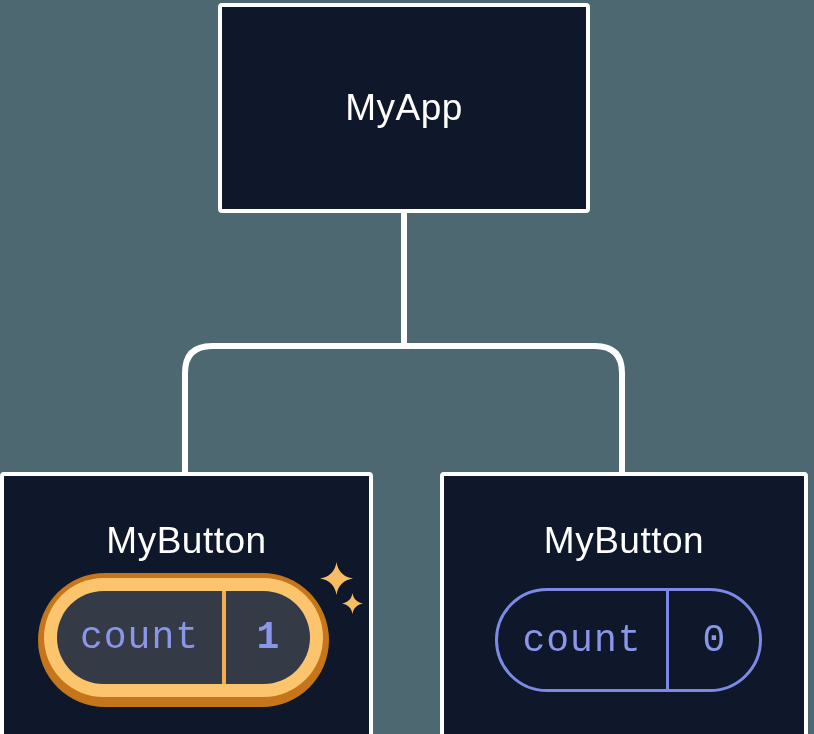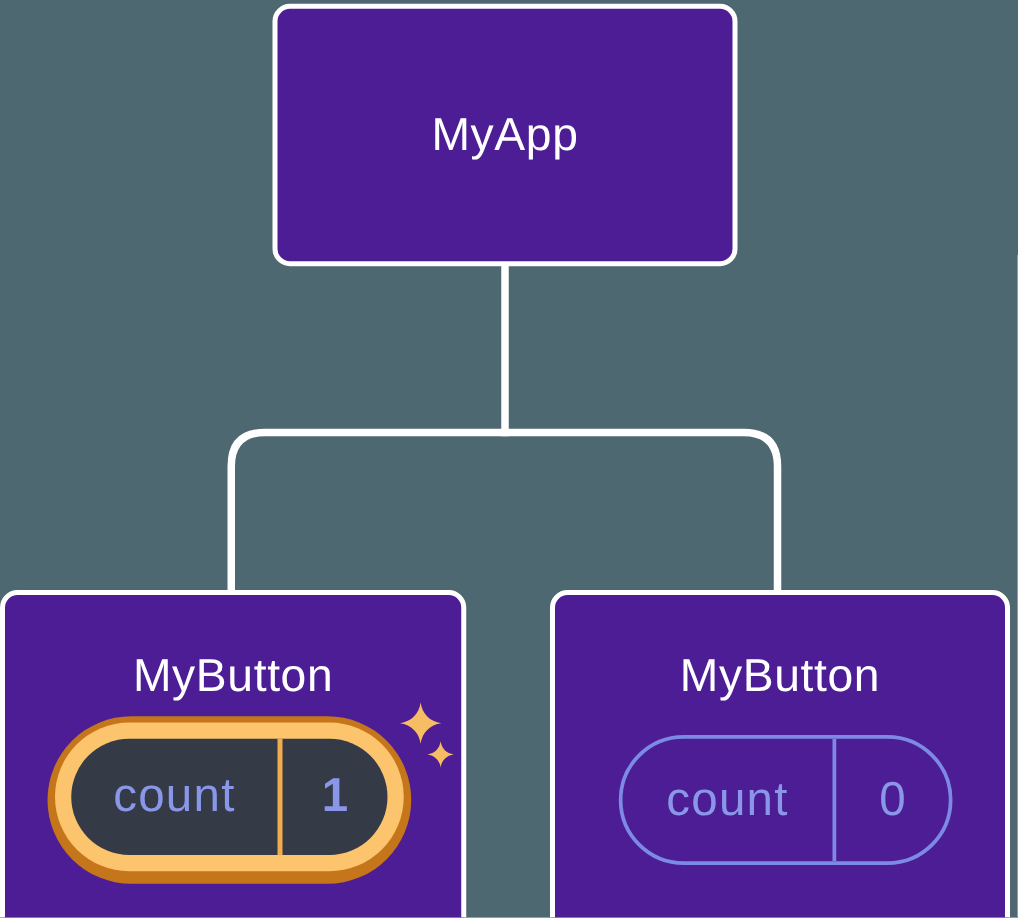--- a/index.html
+++ b/index.html
@@ -12,23 +12,23 @@
     font-family: "Liberation Sans", sans-serif;
   }
   .connectors {
     position: absolute;
     left: 0; top: 0;
     width: 814px; height: 734px;
     pointer-events: none;
   }
   .node {
     position: absolute;
-    background: #4c1d95;
+    background: #0f172a;
     border: 4px solid #FFFFFF;
-    border-radius: 14px;
+    border-radius: 4px;
     box-sizing: border-box;
   }
   .node-root {
     left: 218px; top: 3px;
     width: 372px; height: 210px;
     display: flex; align-items: center; justify-content: center;
   }
   .node-child {
     top: 472px;
     width: 373px; height: 321px;
@@ -97,20 +97,21 @@
     width: 4px;
     background: #F0AC4D;
     margin: -13px 0;   
   }
   .cell {
     display: flex;
     align-items: center;
     justify-content: center;
     color: #8A96E8;
     font-size: 38px;
+    font-family: Liberation Mono, monospace;
   }
   .state-name { font-weight: 400; letter-spacing: 1px; }
   .state-value { font-weight: 400; }
   .state-value.bold { font-weight: 700; }
   .sparkles {
     position: absolute;
     left: 316px; top: 556px;
     width: 52px; height: 64px;
   }
 </style>

